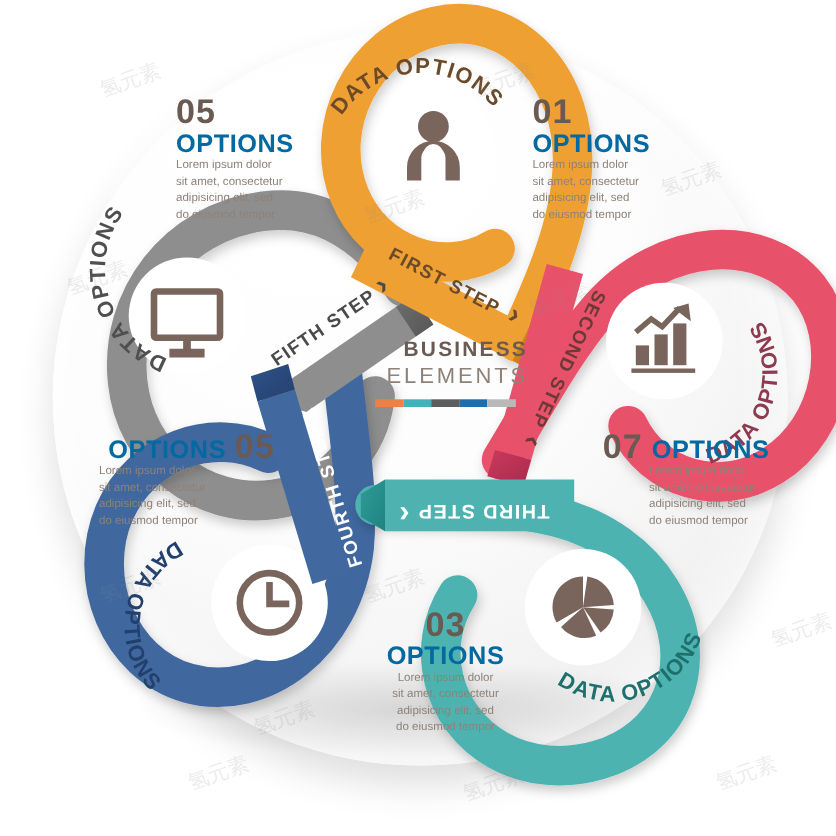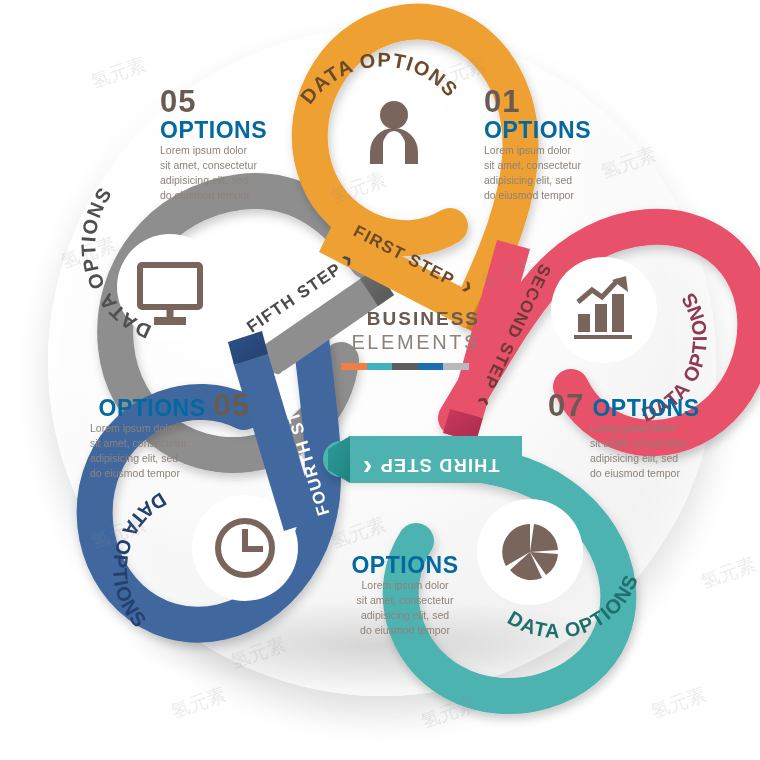--- a/index.html
+++ b/index.html
@@ -342,20 +342,21 @@
     <div class="opt-desc">
       <div>Lorem ipsum dolor</div>
       <div>sit amet, consectetur</div>
       <div>adipisicing elit, sed</div>
       <div>do eiusmod tempor</div>
     </div>
   </div>
 
   <div class="opt-block ta-center stacked" style="left:320px;top:552px;width:170px;">
     <div class="opt-head">
+      <span class="opt-num">03</span>
       <span class="opt-word">OPTIONS</span>
     </div>
     <div class="opt-desc">
       <div>Lorem ipsum dolor</div>
       <div>sit amet, consectetur</div>
       <div>adipisicing elit, sed</div>
       <div>do eiusmod tempor</div>
     </div>
   </div>
 

